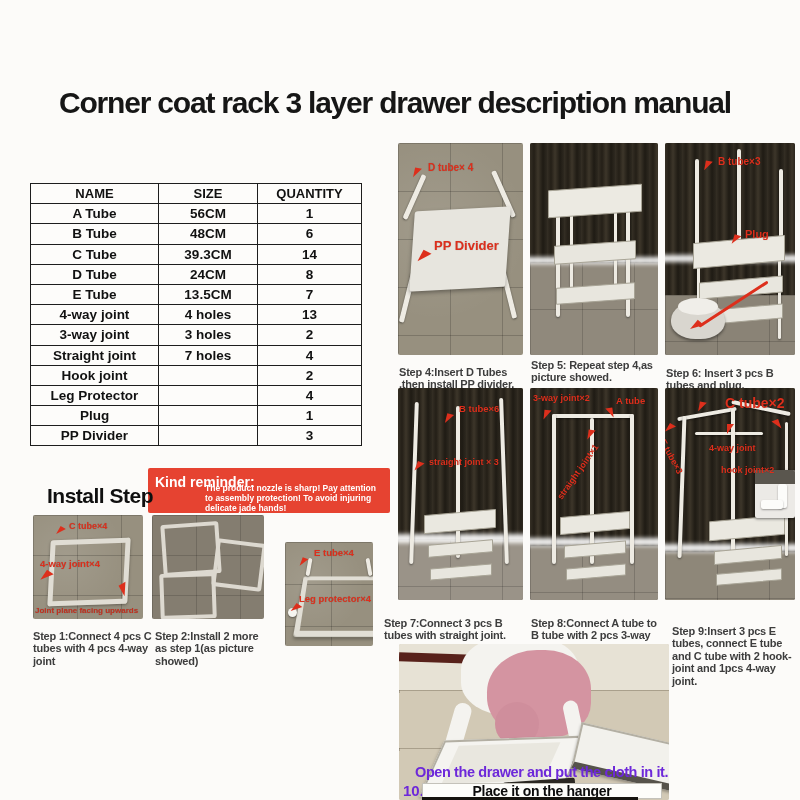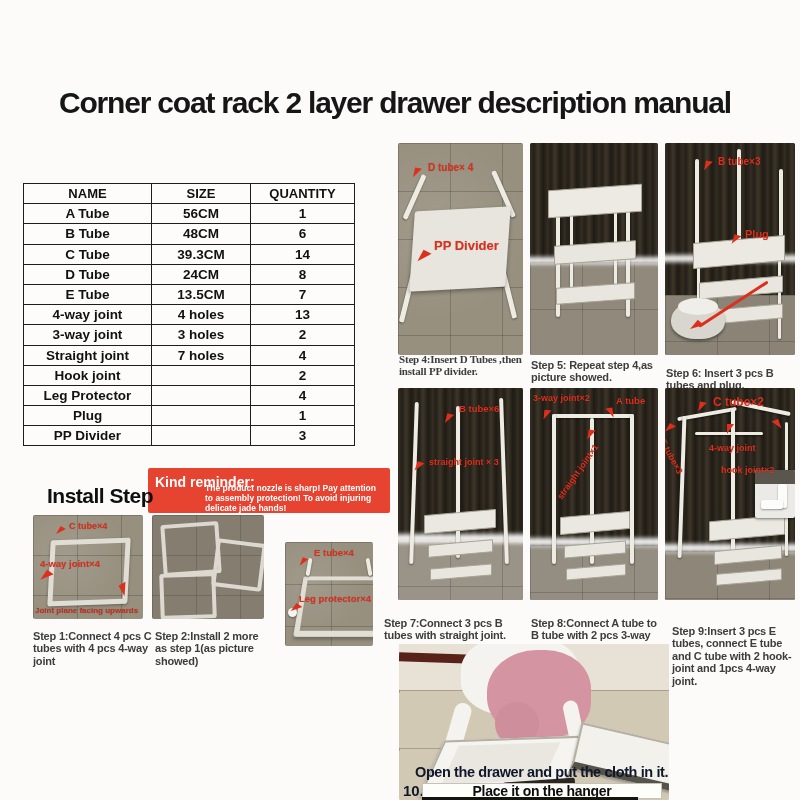--- a/index.html
+++ b/index.html
@@ -4,21 +4,21 @@
 <style>
   html,body{margin:0;padding:0;}
   body{font-family:"Liberation Sans",sans-serif;background:#ffffff;}
   #page{position:relative;width:800px;height:800px;background:#fcfbf9;overflow:hidden;}
 
   
   .title{position:absolute;left:0;top:86px;width:790px;text-align:center;
     font-size:30px;font-weight:700;letter-spacing:-1.2px;color:#161616;}
 
   
-  .parts{position:absolute;left:23px;top:183px;width:328px;border-collapse:collapse;
+  .parts{position:absolute;left:30px;top:183px;width:328px;border-collapse:collapse;
     table-layout:fixed;background:#fdfcfa;}
   .parts td,.parts th{border:1.6px solid #1d1d1d;height:19.2px;text-align:center;
     font-size:13.5px;font-weight:600;color:#111;padding:0;}
   .parts th{font-weight:700;font-size:13px;}
   .c-name{width:127px;}.c-size{width:98px;}.c-qty{width:103px;}
 
   
   .photo{position:absolute;overflow:hidden;border-radius:2px;background:#6b6558;}
   .curtain{position:absolute;left:0;right:0;top:0;
     background:repeating-linear-gradient(90deg,#352f25 0px,#241f17 4px,#3d362a 8px,#1f1b14 13px,#2e2920 17px);}
@@ -40,29 +40,29 @@
 
   
   .reminder{position:absolute;left:148px;top:468px;width:242px;height:45px;background:#e64331;
     border-radius:2px;color:#fff;overflow:hidden;}
   .reminder .lbl{position:absolute;left:7px;top:6px;font-size:14px;font-weight:700;}
   .reminder .bod{position:absolute;left:57px;top:16px;width:180px;font-size:8.5px;font-weight:600;line-height:1.15;}
 
   .install-h{position:absolute;left:47px;top:484px;font-size:21px;font-weight:700;color:#0f0f0f;letter-spacing:-0.5px;}
 
   
-  .b-overlay{position:absolute;font-weight:700;color:#0f172a;}
+  .b-overlay{position:absolute;font-weight:700;color:#6d28d9;}
   .ribbon{position:absolute;background:#fdfdfa;border:1px solid #c4c2ba;display:flex;align-items:center;justify-content:center;}
 </style>
 </head>
 <body>
 
 <div id="page">
 
-  <div class="title">Corner coat rack 2 layer drawer description manual</div>
+  <div class="title">Corner coat rack 3 layer drawer description manual</div>
 
   <table class="parts">
     <tbody>
         <tr>
       <th class="c-name">NAME</th>
       <th class="c-size">SIZE</th>
       <th class="c-qty">QUANTITY</th>
     </tr>
     <tr>
           <td>A Tube</td>
@@ -167,21 +167,21 @@
     <div style="position:absolute;left:6px;top:158px;width:54px;height:38px;background:#d9d6cf;border-radius:50% 50% 45% 45%;box-shadow:0 2px 3px rgba(0,0,0,.4);"></div>
     <div style="position:absolute;left:13px;top:155px;width:40px;height:17px;background:#f0eee9;border-radius:50%;"></div>
     <div class="rline" style="left:34px;top:182px;width:82px;transform:rotate(-33deg);"></div>
     <div class="ah" style="left:28px;top:178px;border-width:12px 8px 0 0;transform:rotate(40deg);"></div>
     <div class="ah" style="left:40px;top:18px;transform:rotate(10deg);"></div>
     <div class="ann" style="left:53px;top:14px;font-size:10px;">B tube×3</div>
     <div class="ah" style="left:68px;top:92px;transform:rotate(18deg);"></div>
     <div class="ann" style="left:80px;top:86px;font-size:11px;">Plug</div>
   </figure>
 
-  <div class="cap" style="left:399px;top:353px;width:126px;font-family:Liberation Serif, serif;">Step 4:Insert D Tubes ,then install PP divider.</div>
+  <div class="cap" style="left:399px;top:366px;width:126px;">Step 4:Insert D Tubes ,then install PP divider.</div>
   <div class="cap" style="left:531px;top:359px;width:128px;">Step 5: Repeat step 4,as picture showed.</div>
   <div class="cap" style="left:666px;top:359px;width:130px;margin-top:8px;">Step 6:  Insert 3 pcs B tubes and  plug.</div>
 
   <figure class="photo" style="left:398px;top:388px;width:125px;height:212px;margin:0;">
     <div class="curtain" style="height:152px;"></div>
     <div class="floorg" style="height:60px;background-color:#9a9388;"></div>
     <div class="flash" style="top:146px;height:9px;"></div>
     <div class="tube" style="left:14px;top:14px;width:4px;height:162px;transform:rotate(2deg);"></div>
     <div class="tube" style="left:58px;top:18px;width:4px;height:152px;"></div>
     <div class="tube" style="left:104px;top:10px;width:4px;height:166px;transform:rotate(-2deg);"></div>
@@ -224,21 +224,21 @@
     <div class="tube" style="left:66px;top:20px;width:4px;height:152px;"></div>
     <div class="tube" style="left:120px;top:34px;width:3px;height:134px;"></div>
     <div class="tier" style="left:44px;top:130px;width:74px;height:18px;transform:skewY(-5deg);background:#eae8e0;"></div>
     <div class="tier" style="left:49px;top:160px;width:66px;height:12px;transform:skewY(-5deg);"></div>
     <div class="tier" style="left:51px;top:183px;width:64px;height:10px;transform:skewY(-5deg);"></div>
     <div style="position:absolute;right:0;top:82px;width:40px;height:48px;background:#eceae6;border-radius:2px;box-shadow:0 1px 3px rgba(0,0,0,.5);"></div>
     <div style="position:absolute;right:0;top:82px;width:40px;height:14px;background:#5a564e;border-radius:2px 2px 0 0;"></div>
     <div style="position:absolute;right:8px;top:96px;width:9px;height:24px;background:#fcfcfa;border-radius:2px;box-shadow:0 1px 2px rgba(0,0,0,.35);"></div>
     <div style="position:absolute;right:12px;top:112px;width:22px;height:9px;background:#fcfcfa;border-radius:2px;box-shadow:0 1px 2px rgba(0,0,0,.35);"></div>
     <div class="ah" style="left:34px;top:14px;transform:rotate(10deg);"></div>
-    <div class="ann" style="left:48px;top:8px;font-size:12px;">C tube×2</div>
+    <div class="ann" style="left:60px;top:8px;font-size:14px;">C tube×2</div>
     <div class="ah" style="left:62px;top:36px;transform:rotate(0deg);"></div>
     <div class="ann" style="left:44px;top:56px;font-size:9px;">4-way joint</div>
     <div class="ah" style="left:108px;top:32px;transform:rotate(-20deg);border-width:10px 0 0 7px;border-color:#dd2f1c transparent transparent transparent;"></div>
     <div class="ann" style="left:56px;top:78px;font-size:9px;">hook joint×2</div>
     <div class="ah" style="left:2px;top:36px;transform:rotate(30deg);"></div>
     <div class="ann" style="left:1px;top:50px;font-size:9px;transform:rotate(62deg);transform-origin:left top;">E tube×3</div>
   </figure>
 
   <div class="cap" style="left:384px;top:617px;width:130px;">Step 7:Connect 3 pcs B tubes with straight joint.</div>
   <div class="cap" style="left:531px;top:617px;width:132px;">Step 8:Connect A tube  to B tube with 2 pcs 3-way joint ,then insert a straight joint into B tube.</div>

